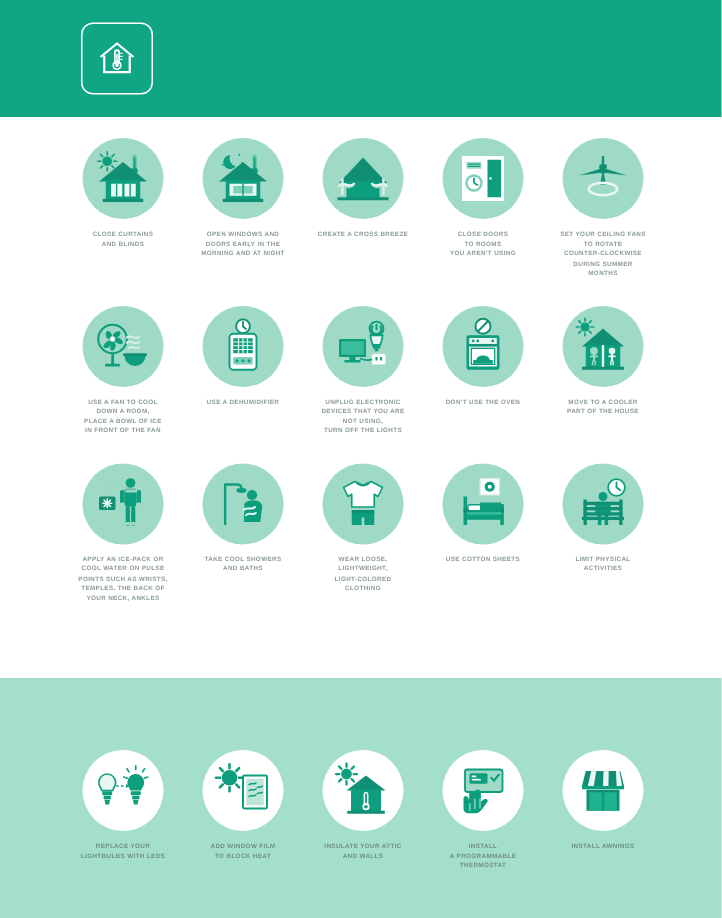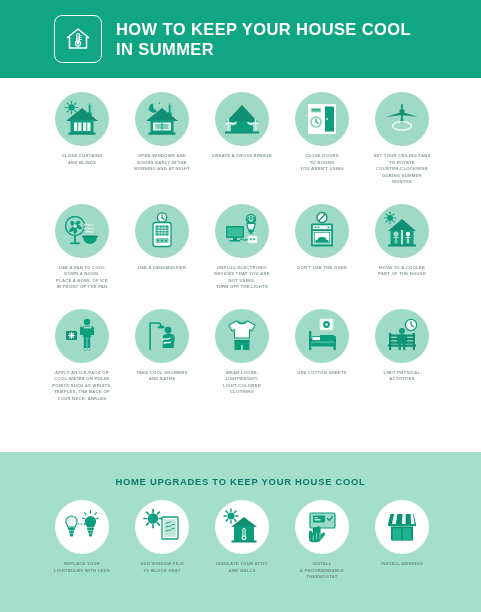--- a/index.html
+++ b/index.html
@@ -124,24 +124,20 @@
         <path d="M5 15 L16 6 L27 15" fill="none" stroke="#fff" stroke-width="1.5" stroke-linejoin="round"></path>
         <path d="M7.5 14 L7.5 25 L24.5 25 L24.5 14" fill="none" stroke="#fff" stroke-width="1.5"></path>
         <rect x="14.6" y="10.5" width="2.8" height="9" rx="1.4" fill="none" stroke="#fff" stroke-width="1.2"></rect>
         <circle cx="16" cy="20.6" r="2.5" fill="none" stroke="#fff" stroke-width="1.2"></circle>
         <circle cx="16" cy="20.6" r="1.1" fill="#fff"></circle>
         <rect x="15.5" y="13" width="1" height="7" fill="#fff"></rect>
         <rect x="18" y="12.2" width="1.8" height="0.7" fill="#fff"></rect>
         <rect x="18" y="14.2" width="1.8" height="0.7" fill="#fff"></rect>
         <rect x="18" y="16.2" width="1.8" height="0.7" fill="#fff"></rect>
       </svg>
-    </div>
-    <div class="header-title">
-      <span>HOW TO KEEP YOUR HOUSE COOL</span>
-      <span class="l2">IN SUMMER</span>
     </div>
   </div>
 
   <div class="tips">
 
     <div class="tip-row row1">
 
       <div class="tip">
         <div class="tip-circle">
           <svg width="44" height="44" viewBox="0 0 44 44">
@@ -502,21 +498,20 @@
             </g>
           </svg>
         </div>
         <div class="tip-label">LIMIT PHYSICAL<br>ACTIVITIES</div>
       </div>
 
     </div>
   </div>
 
   <div class="band">
-    <div class="band-title">HOME UPGRADES TO KEEP YOUR HOUSE COOL</div>
 
     <div class="band-row">
 
       <div class="upg">
         <div class="upg-circle">
           <svg width="44" height="44" viewBox="0 0 44 44">
             <g fill="#0d9e7d">
               <path d="M11.5 11 a5.6 5.6 0 0 1 5.6 5.6 c0 2.6 -1.6 3.4 -1.9 5.4 h-7.4 c-0.3 -2 -1.9 -2.8 -1.9 -5.4 a5.6 5.6 0 0 1 5.6 -5.6 z" fill="#e9f7f2" stroke="#0d9e7d" stroke-width="1.1"></path>
               <rect x="8.2" y="22.5" width="6.6" height="2.6"></rect>
               <rect x="9.1" y="25.5" width="4.8" height="2.3"></rect>

